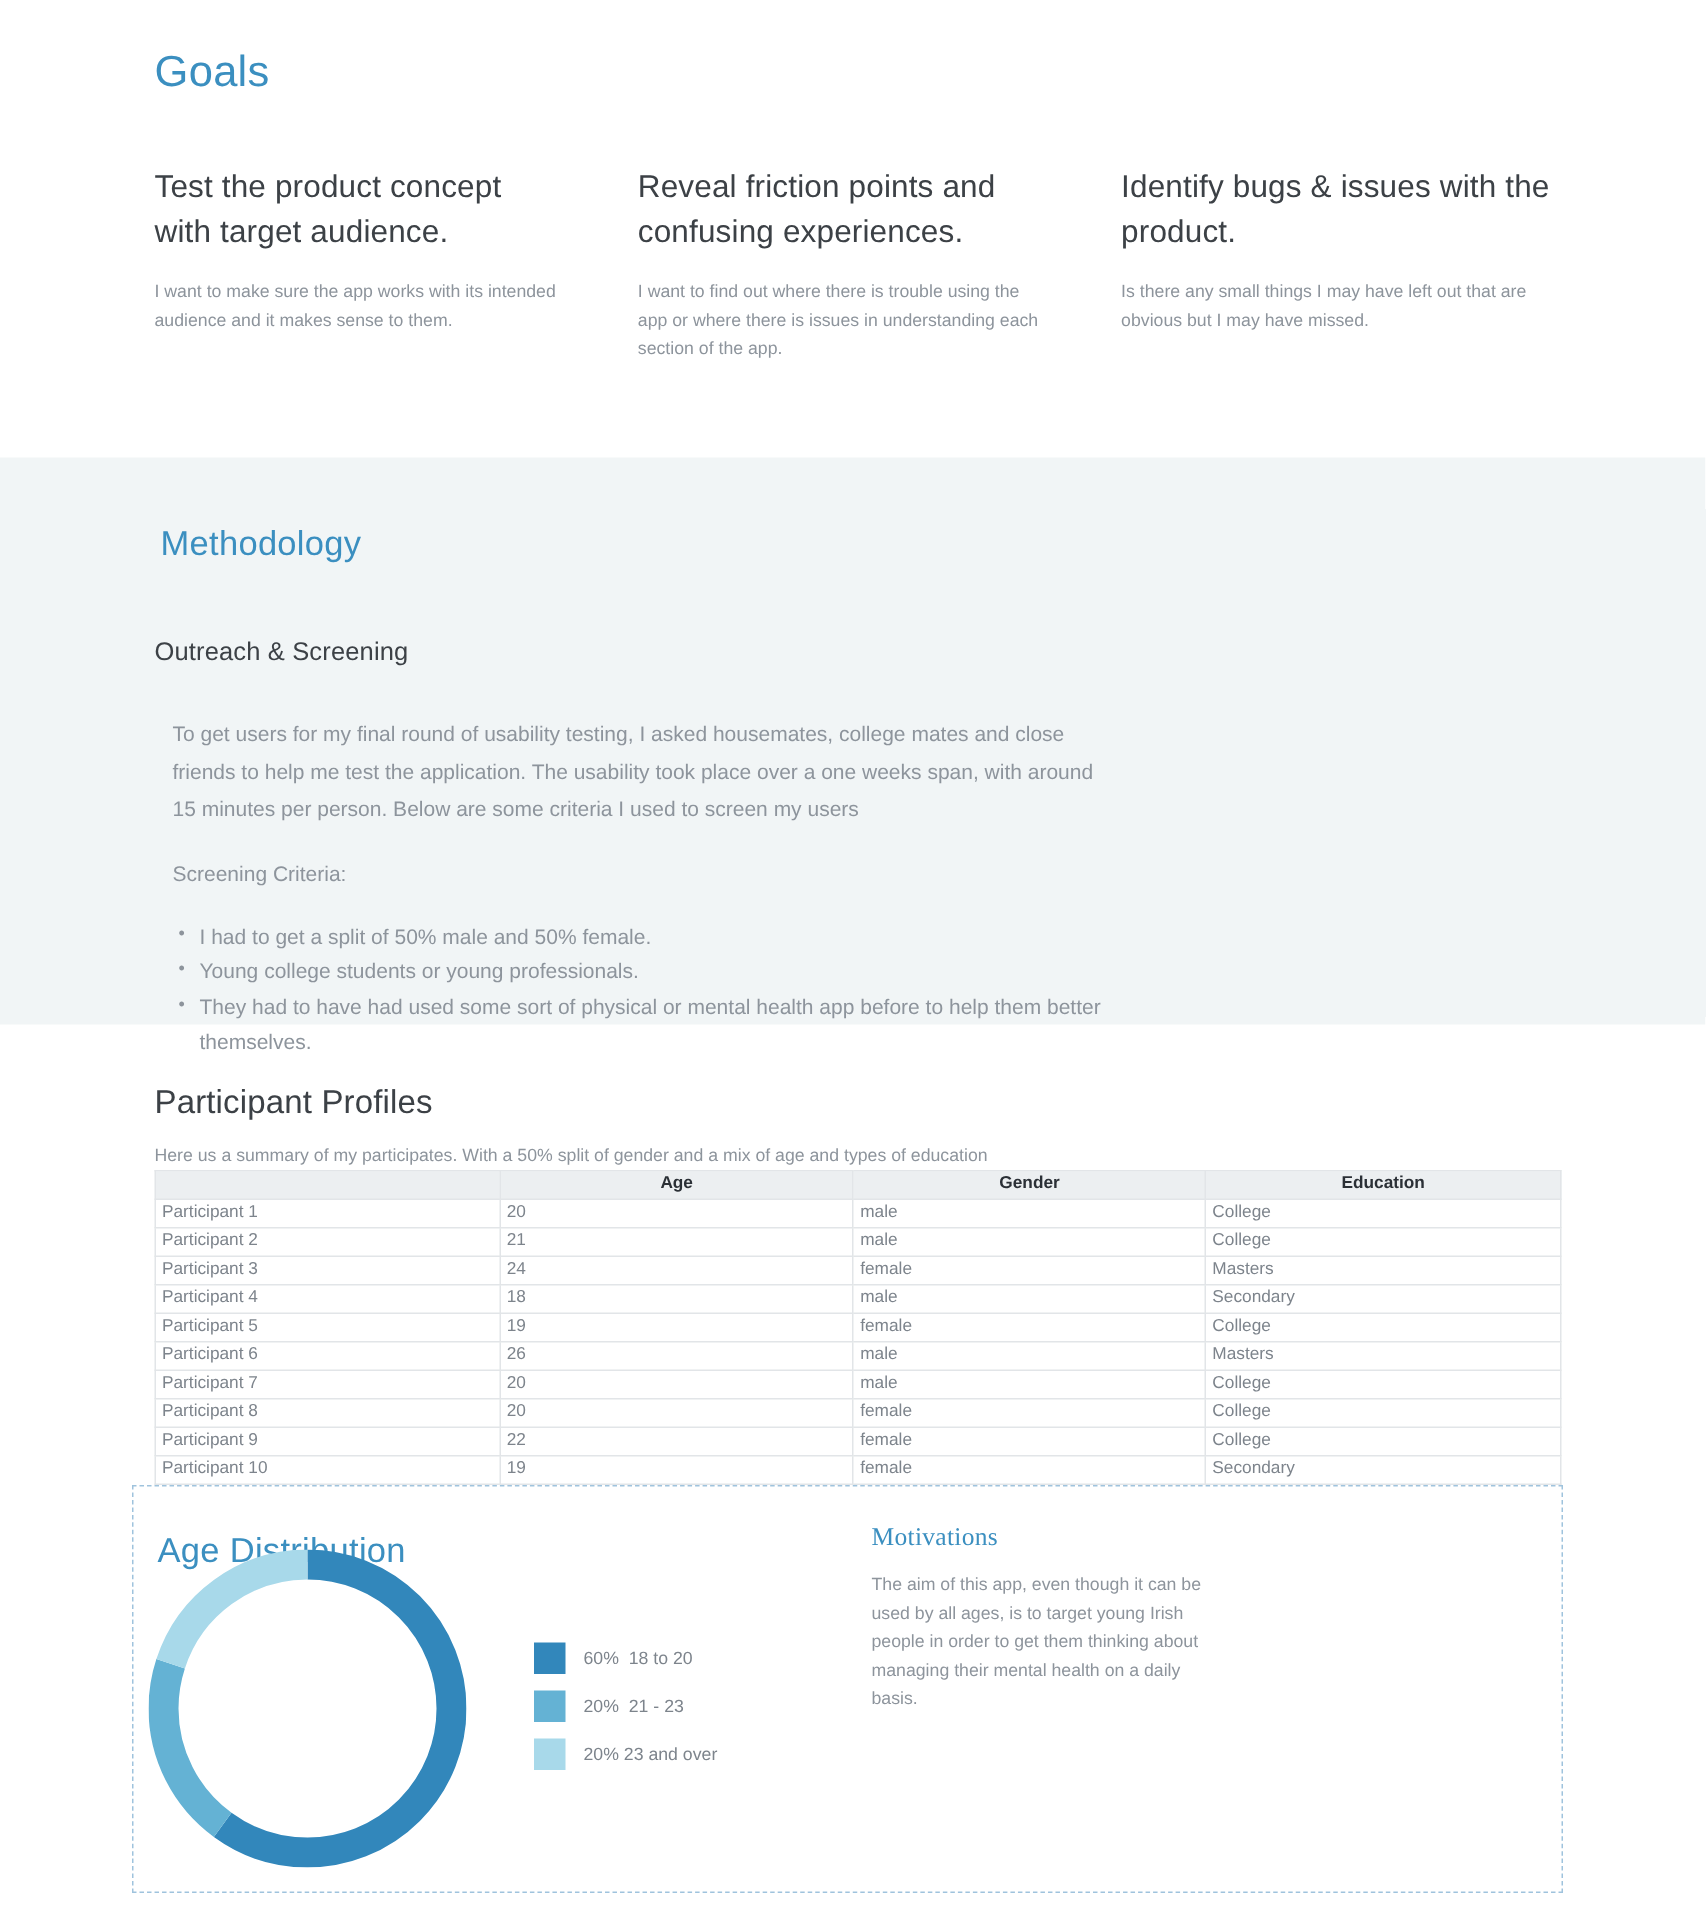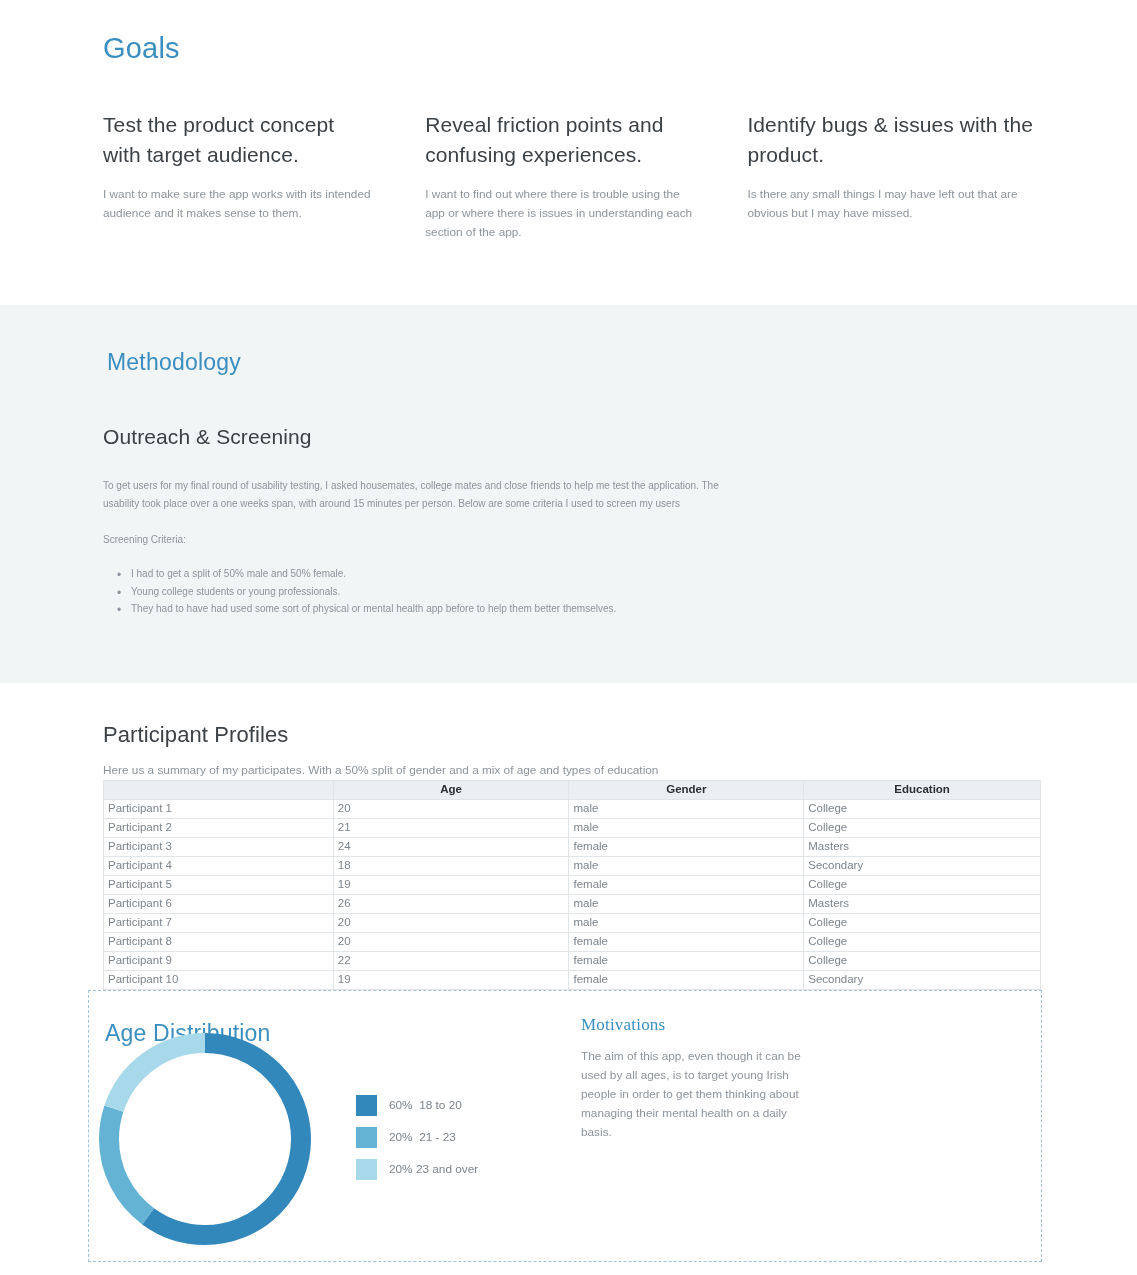--- a/index.html
+++ b/index.html
@@ -60,42 +60,42 @@
     height: 378px;
     background: #f1f5f6;
   }
   #methodology-heading {
     font-size: 23px;
     margin: 4px;
     position: absolute;
     left: 103px; top: 40px;
   }
   .sub-heading {
-    font-size: 21px;
+    font-size: 17px;
     font-weight: 400;
     color: #3c4146;
     margin: 0;
     letter-spacing: .1px;
   }
   #outreach-heading {
     position: absolute;
     left: 103px; top: 120px;
   }
   .method-body {
     position: absolute;
-    left: 103px; top: 172px;
+    left: 115px; top: 172px;
     width: 625px;
-    font-size: 10px;
+    font-size: 14px;
     color: #8d949c;
     line-height: 1.78;
   }
   .method-body p { margin: 0 0 18px 0; }
   .criteria-label { margin: 0 0 4px 0; }
   .criteria-list {
-    margin: 10px; padding: 0 0 0 18px;
+    margin: 0; padding: 0 0 0 18px;
     list-style: none;
   }
   .criteria-list li {
     position: relative;
     padding-left: 0px;
     line-height: 1.62;
     margin-bottom: 1px;
   }
   .criteria-list li:before {
     content: "\2022";

